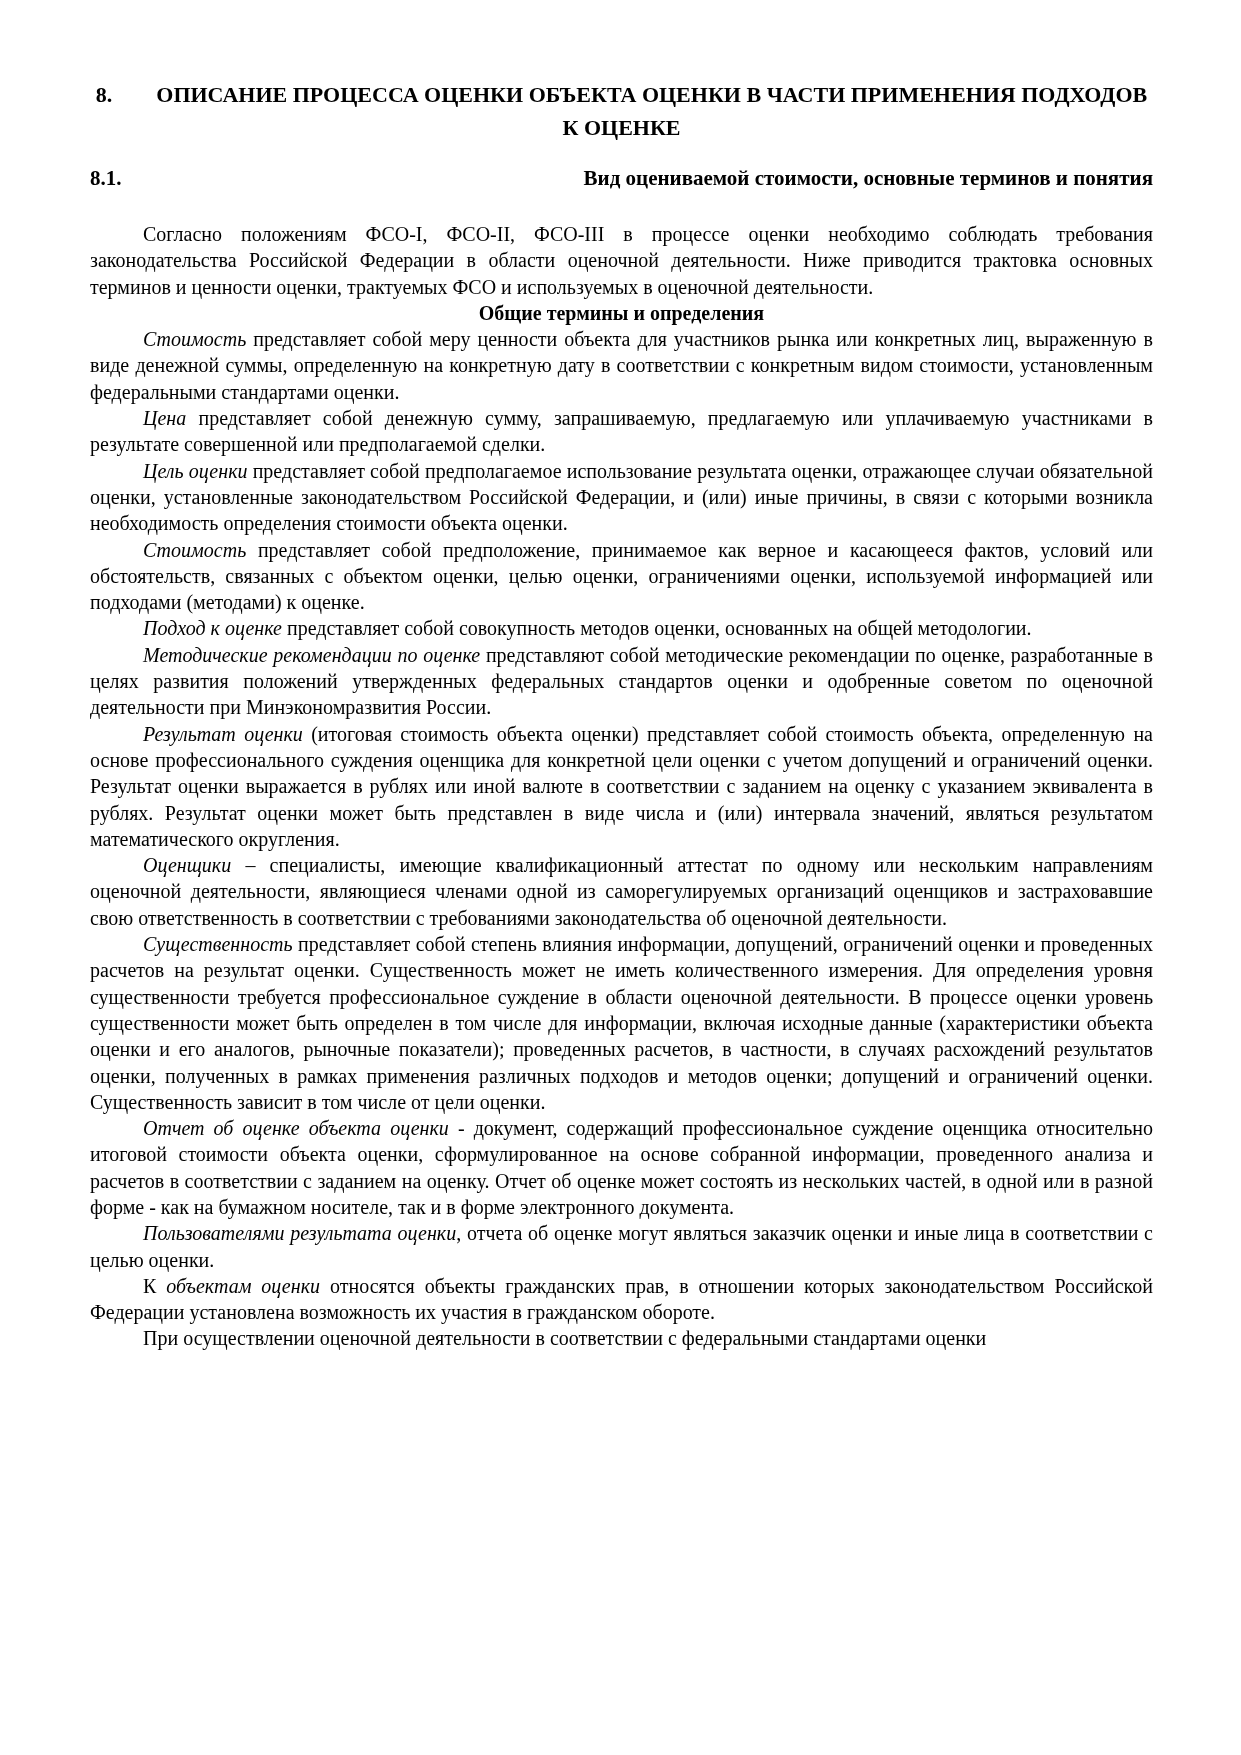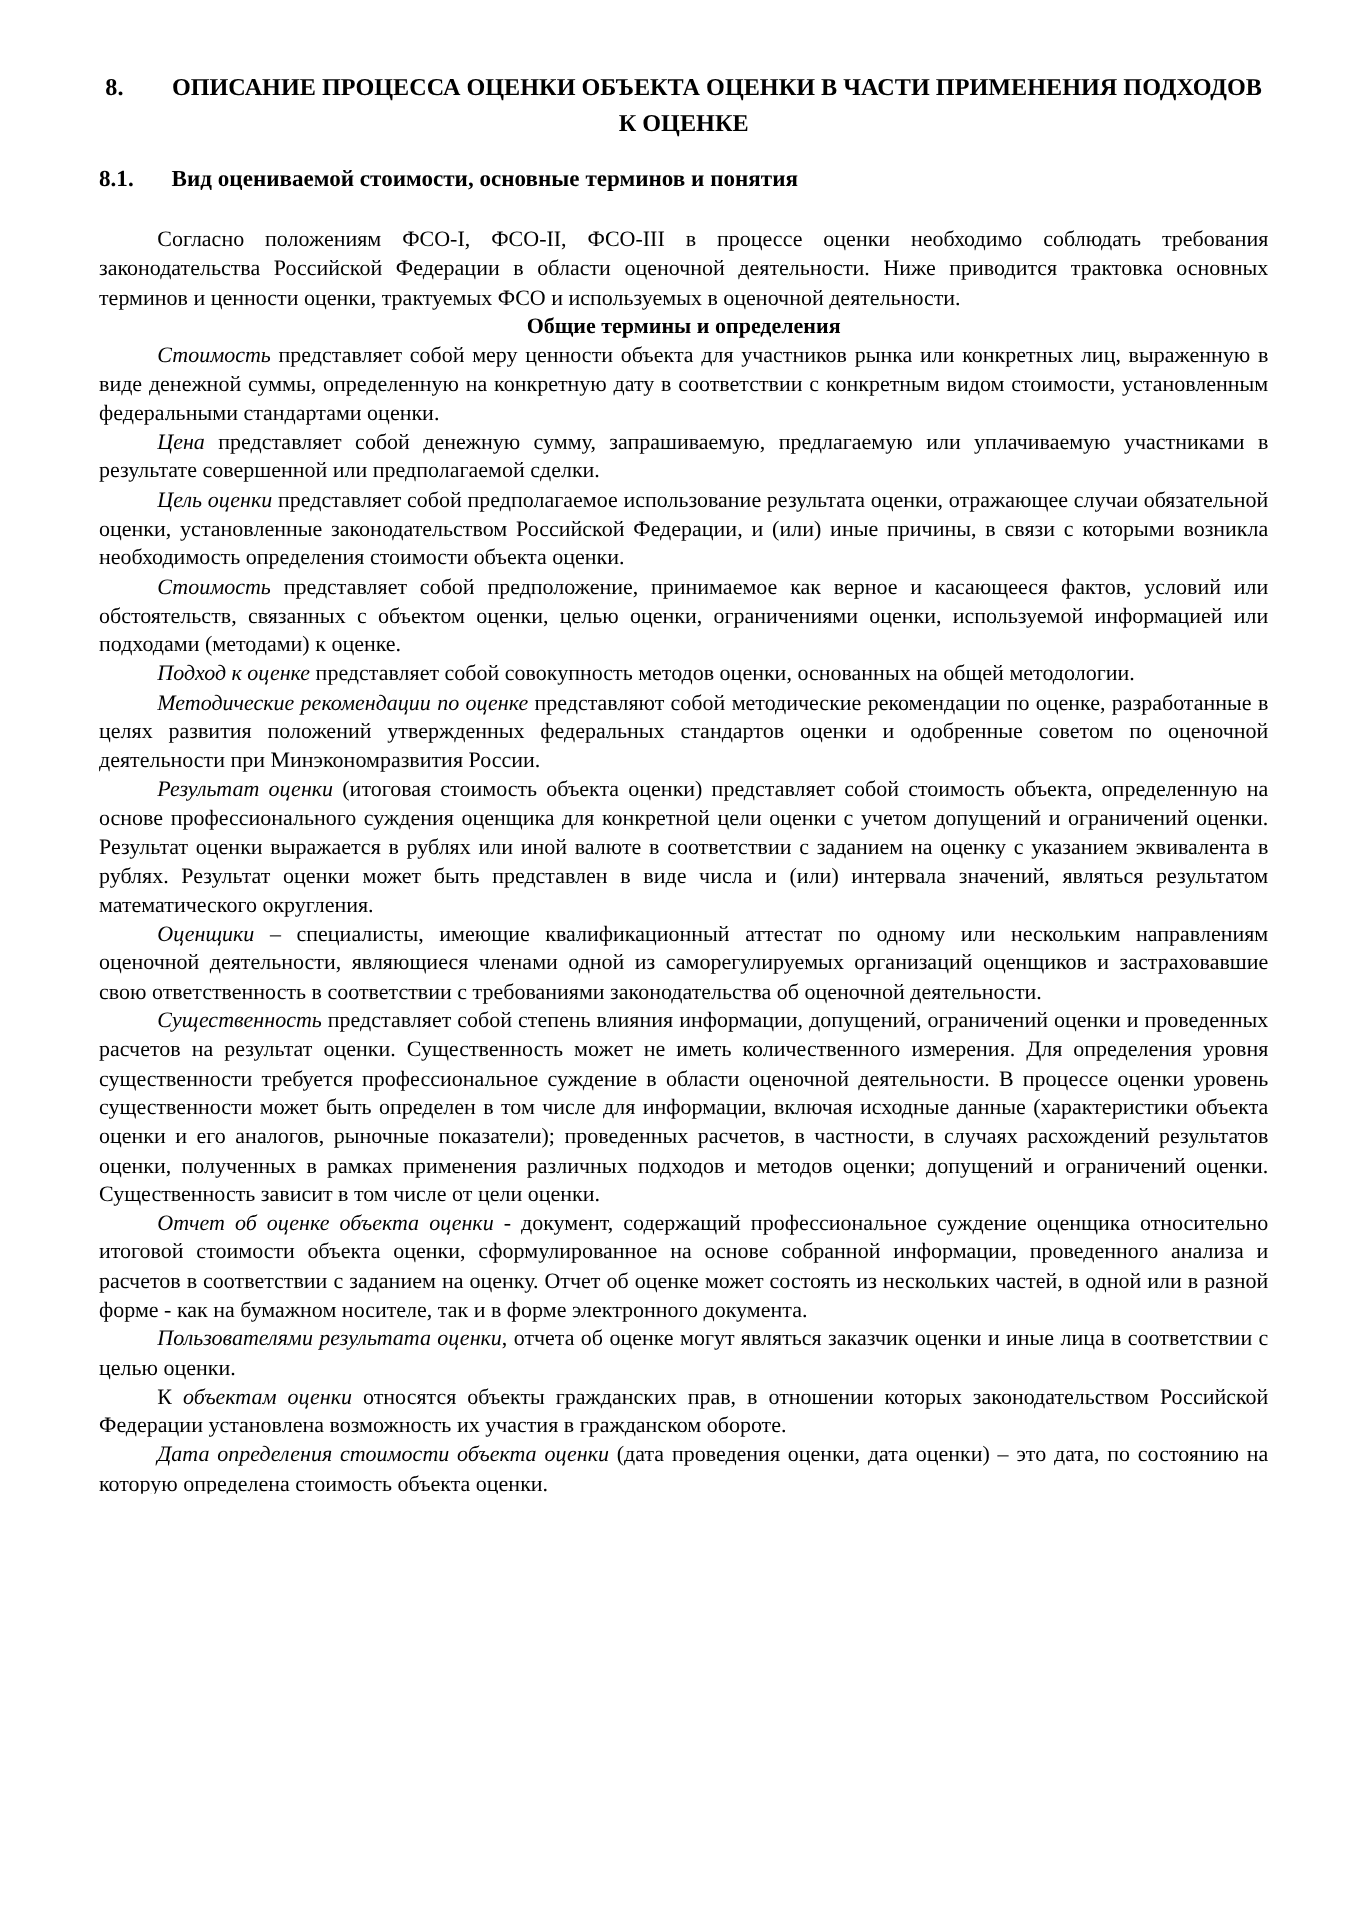--- a/index.html
+++ b/index.html
@@ -9,21 +9,21 @@
   }
   body {
     width: 1241px;
     height: 1755px;
     position: relative;
     font-family: "Liberation Serif", "DejaVu Serif", serif;
     color: #000000;
   }
   .page {
     position: absolute;
-    left: 0; top: 0;
+    left: 0; top: 16px;
     width: 1241px;
     height: 1358px;
     background: #ffffff;
     overflow: hidden;
   }
   .content {
     position: absolute;
     left: 90px;
     top: 0;
     width: 1063px;
@@ -39,20 +39,21 @@
   h1 .num-gap {
     display: inline-block;
     width: 44px;
   }
   .section-head {
     display: flex;
     margin-top: 21px;
     font-size: 21px;
     line-height: 27px;
     font-weight: bold;
+    justify-content: space-between;
   }
   .section-head .sec-num {
     width: 66px;
     flex-shrink: 0;
   }
   .textblock {
     margin-top: 29px;
   }
   p.para {
     margin: 0;
@@ -102,19 +103,18 @@
       <p class="para"><i class="term">Цель оценки</i><span> представляет собой предполагаемое использование результата оценки, отражающее случаи обязательной оценки, установленные законодательством Российской Федерации, и (или) иные причины, в связи с которыми возникла необходимость определения стоимости объекта оценки.</span></p>
       <p class="para"><i class="term">Стоимость</i><span> представляет собой предположение, принимаемое как верное и касающееся фактов, условий или обстоятельств, связанных с объектом оценки, целью оценки, ограничениями оценки, используемой информацией или подходами (методами) к оценке.</span></p>
       <p class="para"><i class="term">Подход к оценке</i><span> представляет собой совокупность методов оценки, основанных на общей методологии.</span></p>
       <p class="para"><i class="term">Методические рекомендации по оценке</i><span> представляют собой методические рекомендации по оценке, разработанные в целях развития положений утвержденных федеральных стандартов оценки и одобренные советом по оценочной деятельности при Минэкономразвития России.</span></p>
       <p class="para"><i class="term">Результат оценки</i><span> (итоговая стоимость объекта оценки) представляет собой стоимость объекта, определенную на основе профессионального суждения оценщика для конкретной цели оценки с учетом допущений и ограничений оценки. Результат оценки выражается в рублях или иной валюте в соответствии с заданием на оценку с указанием эквивалента в рублях. Результат оценки может быть представлен в виде числа и (или) интервала значений, являться результатом математического округления.</span></p>
       <p class="para"><i class="term">Оценщики</i><span> – специалисты, имеющие квалификационный аттестат по одному или нескольким направлениям оценочной деятельности, являющиеся членами одной из саморегулируемых организаций оценщиков и застраховавшие свою ответственность в соответствии с требованиями законодательства об оценочной деятельности.</span></p>
       <p class="para"><i class="term">Существенность</i><span> представляет собой степень влияния информации, допущений, ограничений оценки и проведенных расчетов на результат оценки. Существенность может не иметь количественного измерения. Для определения уровня существенности требуется профессиональное суждение в области оценочной деятельности. В процессе оценки уровень существенности может быть определен в том числе для информации, включая исходные данные (характеристики объекта оценки и его аналогов, рыночные показатели); проведенных расчетов, в частности, в случаях расхождений результатов оценки, полученных в рамках применения различных подходов и методов оценки; допущений и ограничений оценки. Существенность зависит в том числе от цели оценки.</span></p>
       <p class="para"><i class="term">Отчет об оценке объекта оценки</i><span> - документ, содержащий профессиональное суждение оценщика относительно итоговой стоимости объекта оценки, сформулированное на основе собранной информации, проведенного анализа и расчетов в соответствии с заданием на оценку. Отчет об оценке может состоять из нескольких частей, в одной или в разной форме - как на бумажном носителе, так и в форме электронного документа.</span></p>
       <p class="para"><i class="term">Пользователями результата оценки</i><span>, отчета об оценке могут являться заказчик оценки и иные лица в соответствии с целью оценки.</span></p>
       <p class="para"><span>К </span><i class="term">объектам оценки</i><span> относятся объекты гражданских прав, в отношении которых законодательством Российской Федерации установлена возможность их участия в гражданском обороте.</span></p>
-      <p class="para"><i class="term">Дата определения стоимости объекта оценки</i><span> (дата проведения оценки, дата оценки) – это дата, по состоянию на которую определена стоимость объекта оценки.</span></p>
       <p class="para"><span>При осуществлении оценочной деятельности в соответствии с федеральными стандартами оценки</span></p>
     </div>
   </div>
 
   <div class="page-number">36</div>
 </div>
 
 </body></html>

